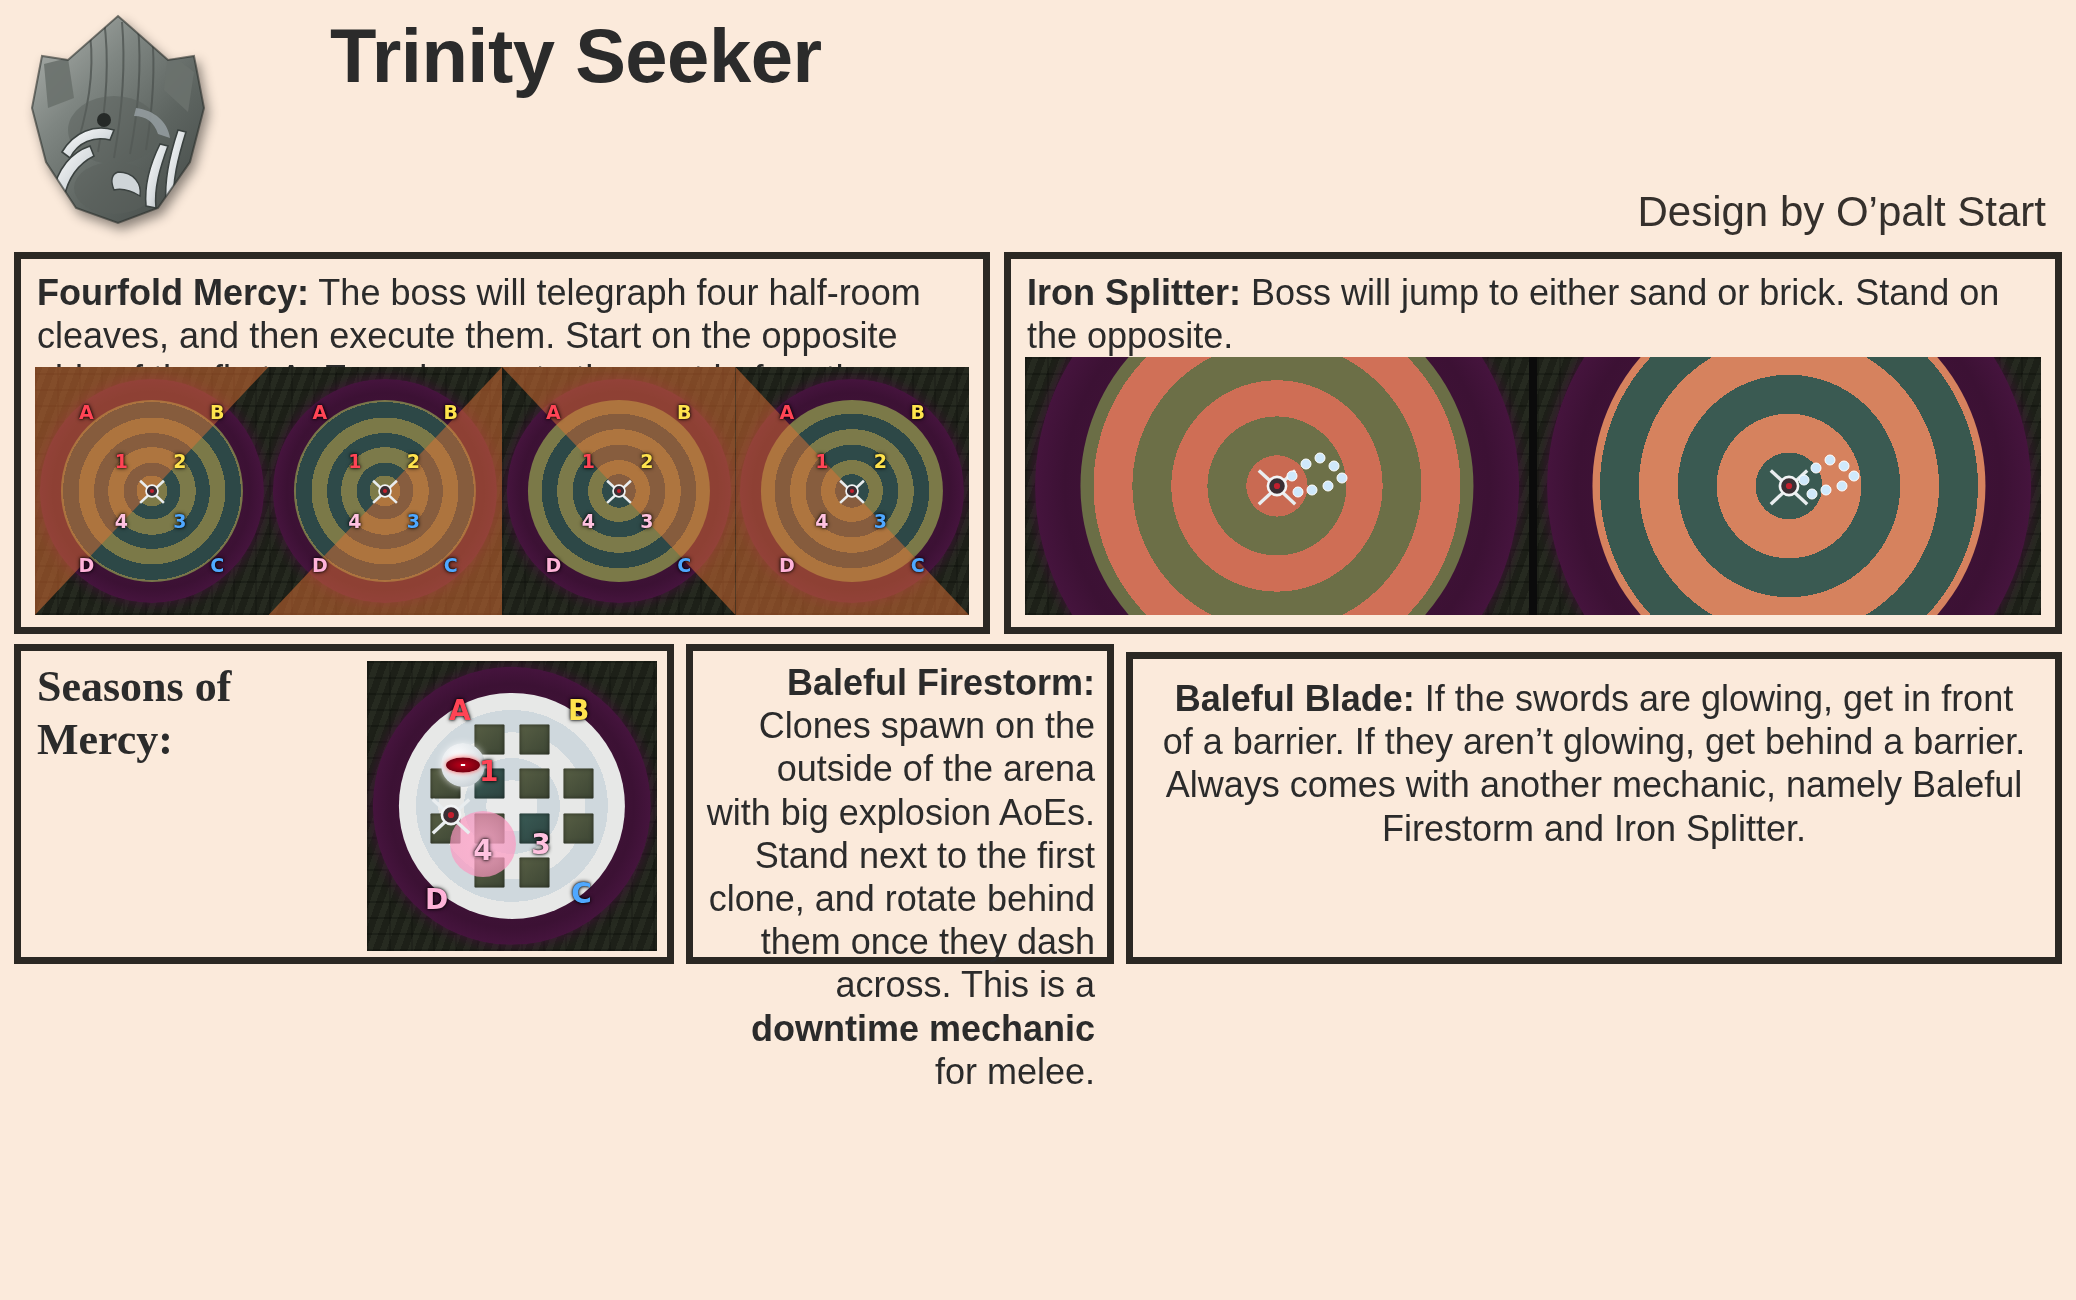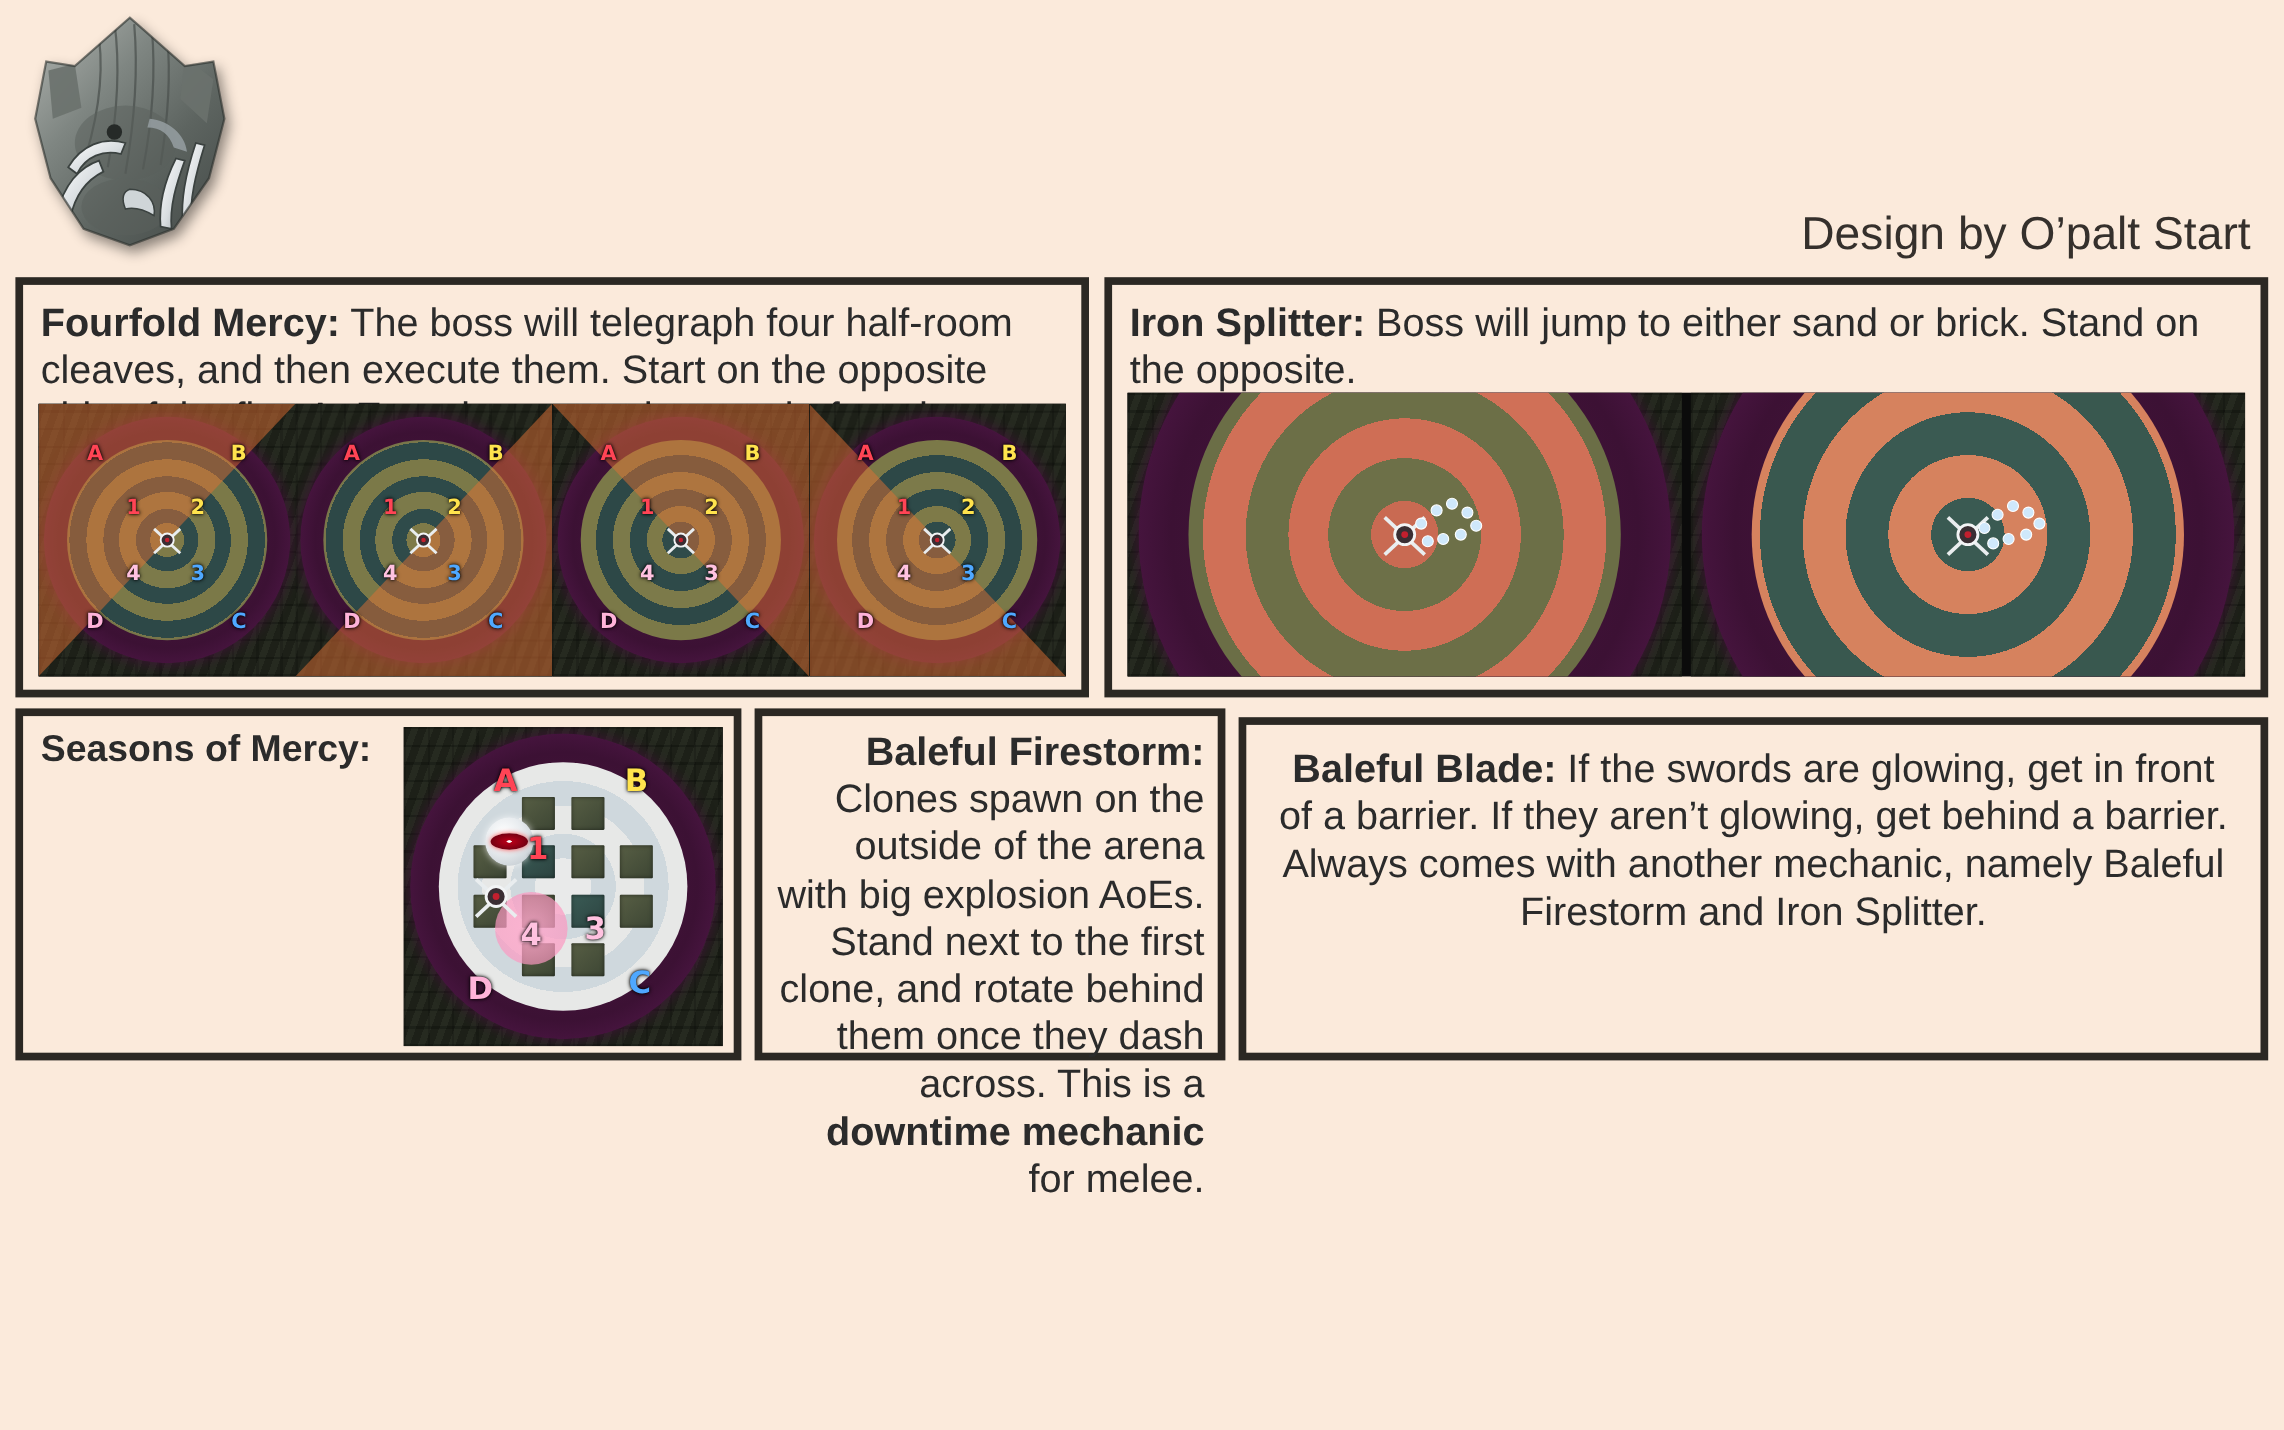--- a/index.html
+++ b/index.html
@@ -271,22 +271,23 @@
     background: #0b0b0b;
     overflow: hidden;
   }
   .is-cell { position: relative; width: 50%; height: 100%; overflow: hidden; }
 
   
   #panel-seasons .seasons-text {
     position: absolute;
     left: 16px; top: 10px;
     width: 340px;
-    font-size: 34px;
+    font-size: 44px;
     line-height: 1.2;
+    font-family: Liberation Serif, serif;
   }
   .seasons-img {
     position: absolute;
     right: 10px; top: 10px;
     width: 290px; height: 290px;
     background: #0a0a0a;
     overflow: hidden;
   }
 
   
@@ -371,20 +372,21 @@
         <path d="M168 120 C160 146 154 170 156 192 L148 190 C146 166 152 142 160 118 Z" fill="url(#bladeG)" stroke="#3b4240" stroke-width="1.6"></path>
         <path d="M100 160 C116 160 124 172 122 184 C112 178 104 176 96 178 C92 168 94 162 100 160 Z" fill="#cfd5d8" stroke="#3b4240" stroke-width="1.4"></path>
         <path d="M118 96 C136 98 150 110 152 126 L140 122 C136 110 128 104 116 104 Z" fill="#9aa2a6" opacity=".8"></path>
         <path d="M150 40 L176 60 L170 100 L146 78 Z" fill="#6a716d" opacity=".9"></path>
         <path d="M26 52 L50 46 L56 86 L30 96 Z" fill="#6a716d" opacity=".9"></path>
       </g>
       <path d="M100 4 L150 48 L176 44 L186 96 L172 150 L140 196 L100 211 L58 196 L28 150 L14 96 L24 44 L50 48 Z" fill="none" stroke="#2a2e2c" stroke-width="2" opacity=".6"></path>
     </svg>
 
     <div class="title-block">
+      <div class="title-sub">Trinity Seeker</div>
     </div>
 
     <div class="design-credit">Design by O’palt Start</div>
   </div>
 
   <div class="panel" id="panel-fourfold">
     <div class="ptext">
       <b>Fourfold Mercy:</b><span> The boss will telegraph four half-room cleaves, and then execute them. Start on the opposite side of the first AoE, and move to the next before the orange appears.</span>
     </div>
 

